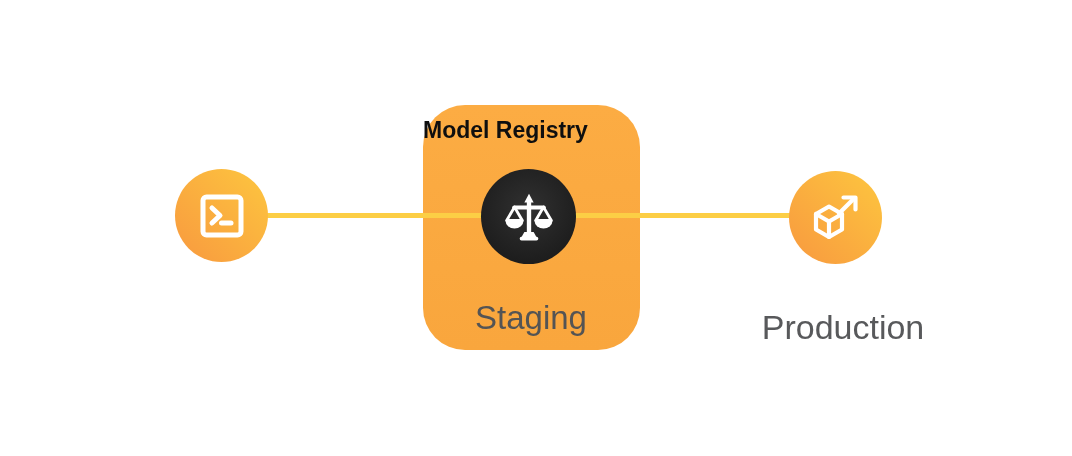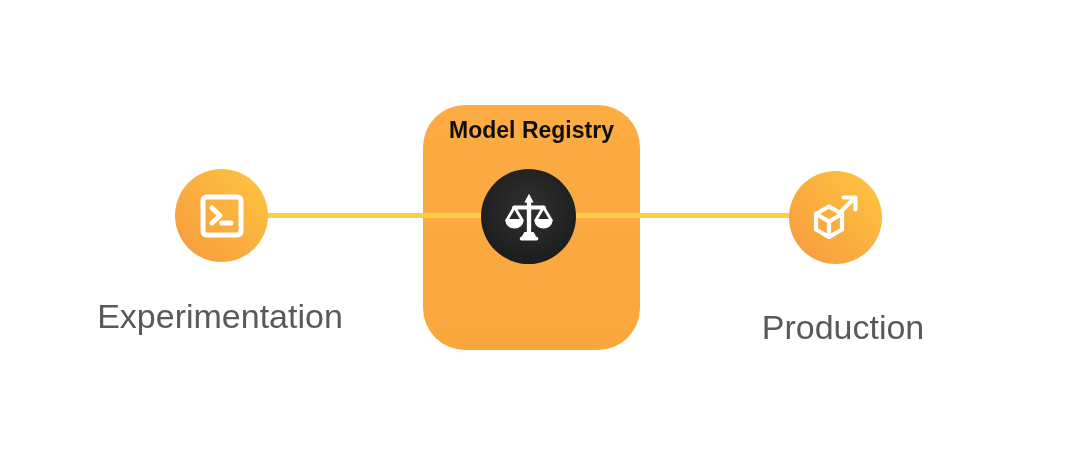--- a/index.html
+++ b/index.html
@@ -34,21 +34,21 @@
     height: 245px;
     border-radius: 42px;
     background: linear-gradient(180deg, #fcac43 0%, #f9a63d 100%);
     z-index: 1;
   }
   .registry-title {
     position: absolute;
     left: 423px;
     top: 117px;
     width: 217px;
-    text-align: center;
+    text-align: left;
     font-size: 23px;
     font-weight: 600;
     color: #0f0f0f;
     z-index: 4;
   }
   .stage-circle {
     position: absolute;
     width: 93px;
     height: 93px;
     border-radius: 50%;
@@ -132,18 +132,18 @@
       <svg width="56" height="56" viewBox="0 0 56 56" fill="none" stroke="#ffffff" stroke-width="4.2" stroke-linecap="round" stroke-linejoin="round">
         <path d="M31 23.5 L45.5 9"></path>
         <path d="M35.5 7.5 L47.5 7.5 L47.5 19.5"></path>
         <path d="M21 16.5 L34 24 L34 39.5 L21 47 L8 39.5 L8 24 Z"></path>
         <path d="M8 24 L21 31.5 L34 24"></path>
         <path d="M21 31.5 L21 47"></path>
       </svg>
     </span>
   </div>
 
-  <div class="stage-label label-exp">Experimentation</div>
 
+  <div class="stage-label label-staging">Staging</div>
 
   <div class="stage-label label-prod">Production</div>
 
 </div>
 
 </body></html>

